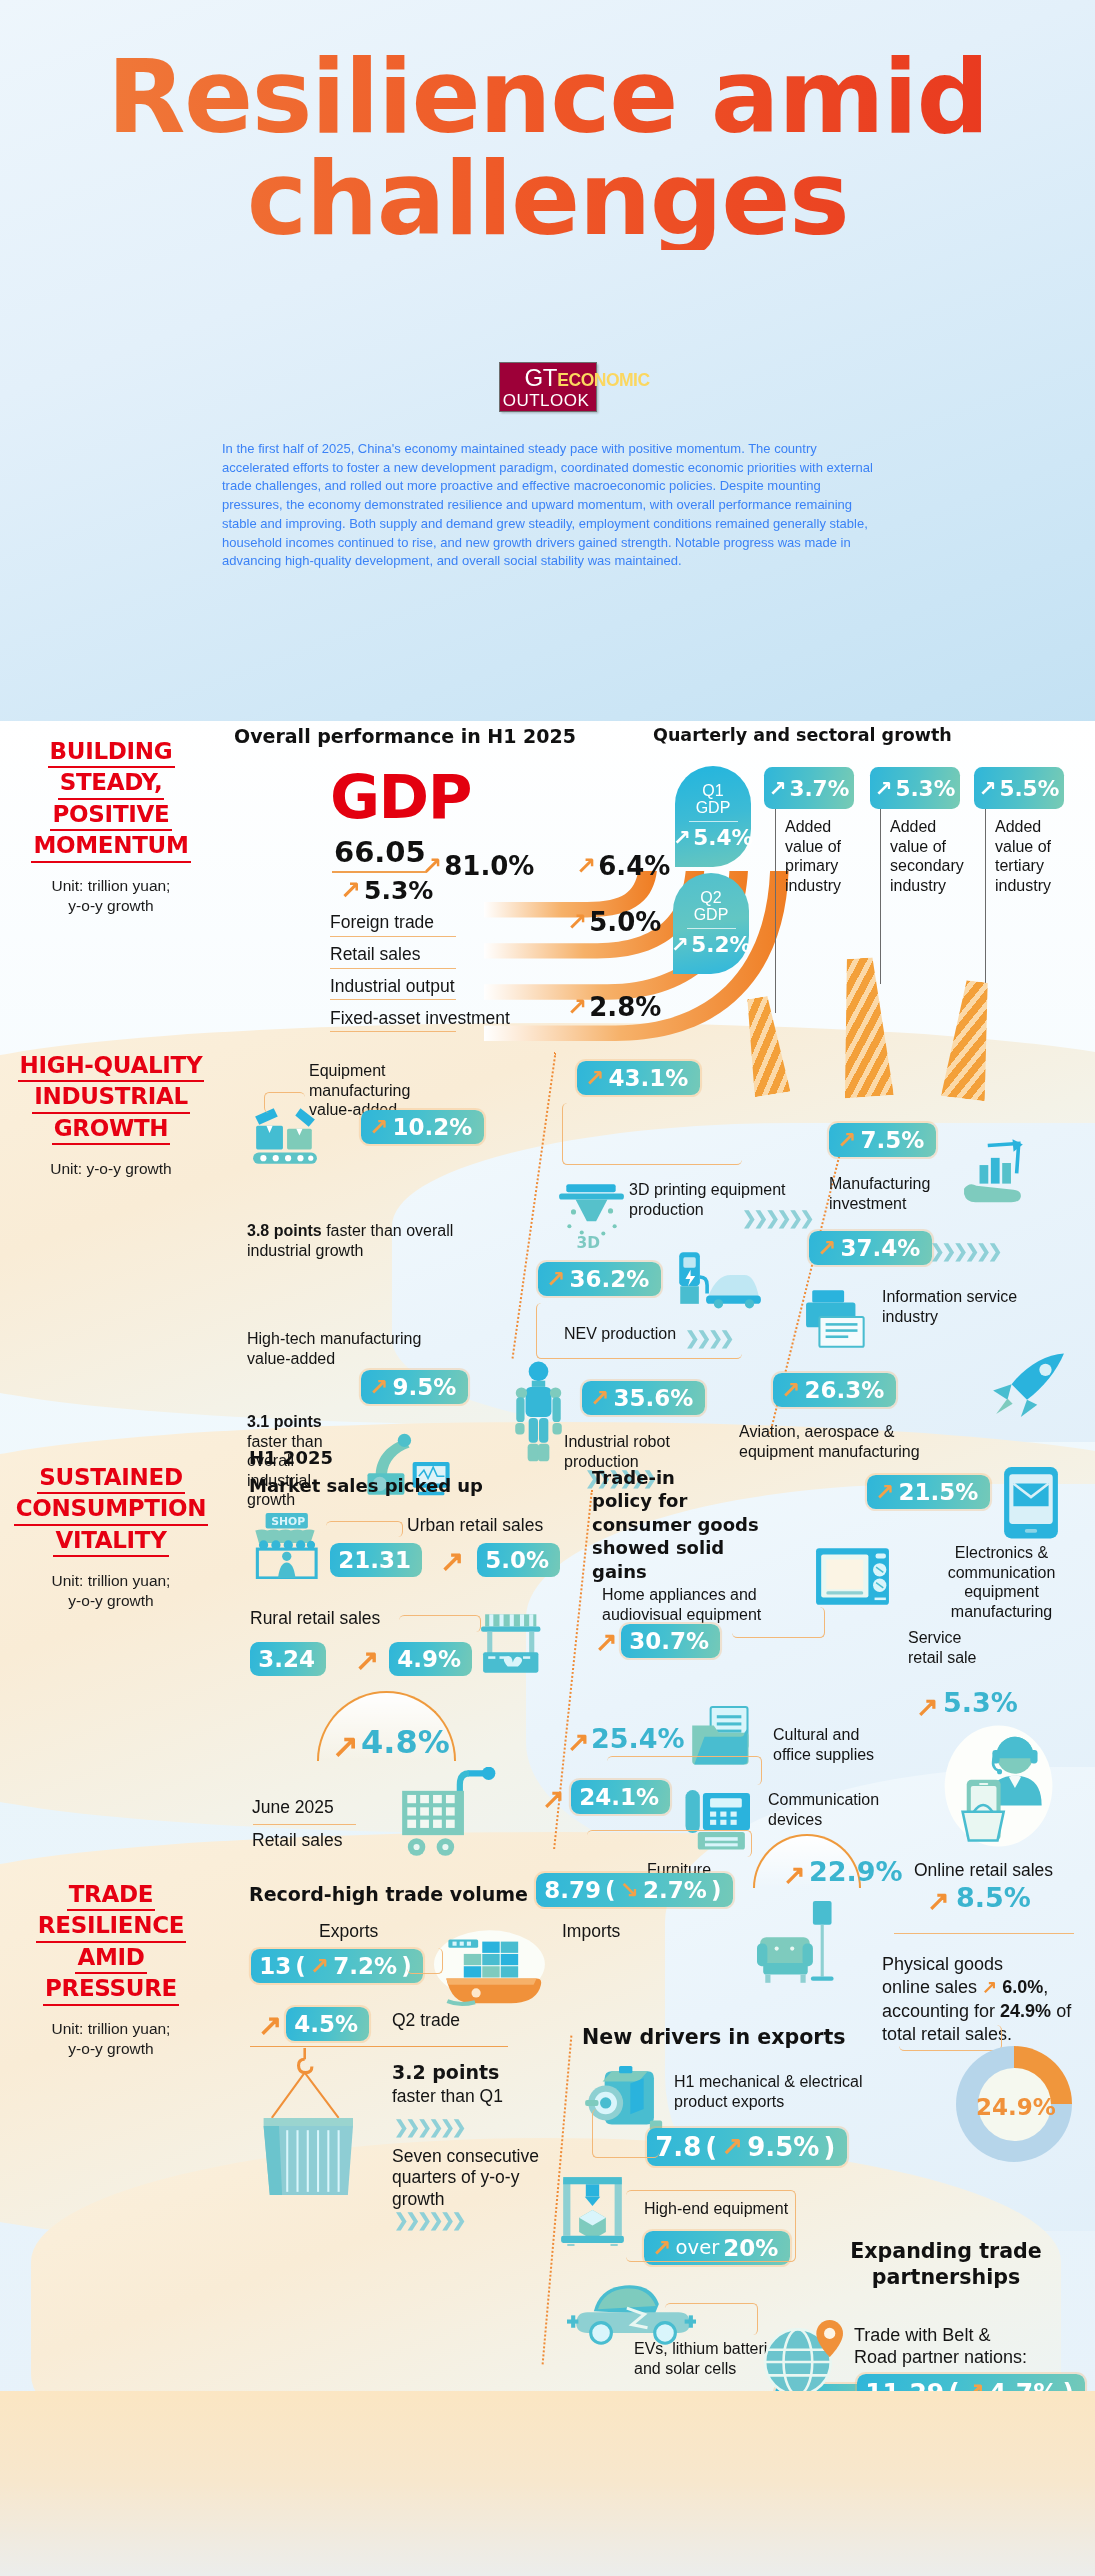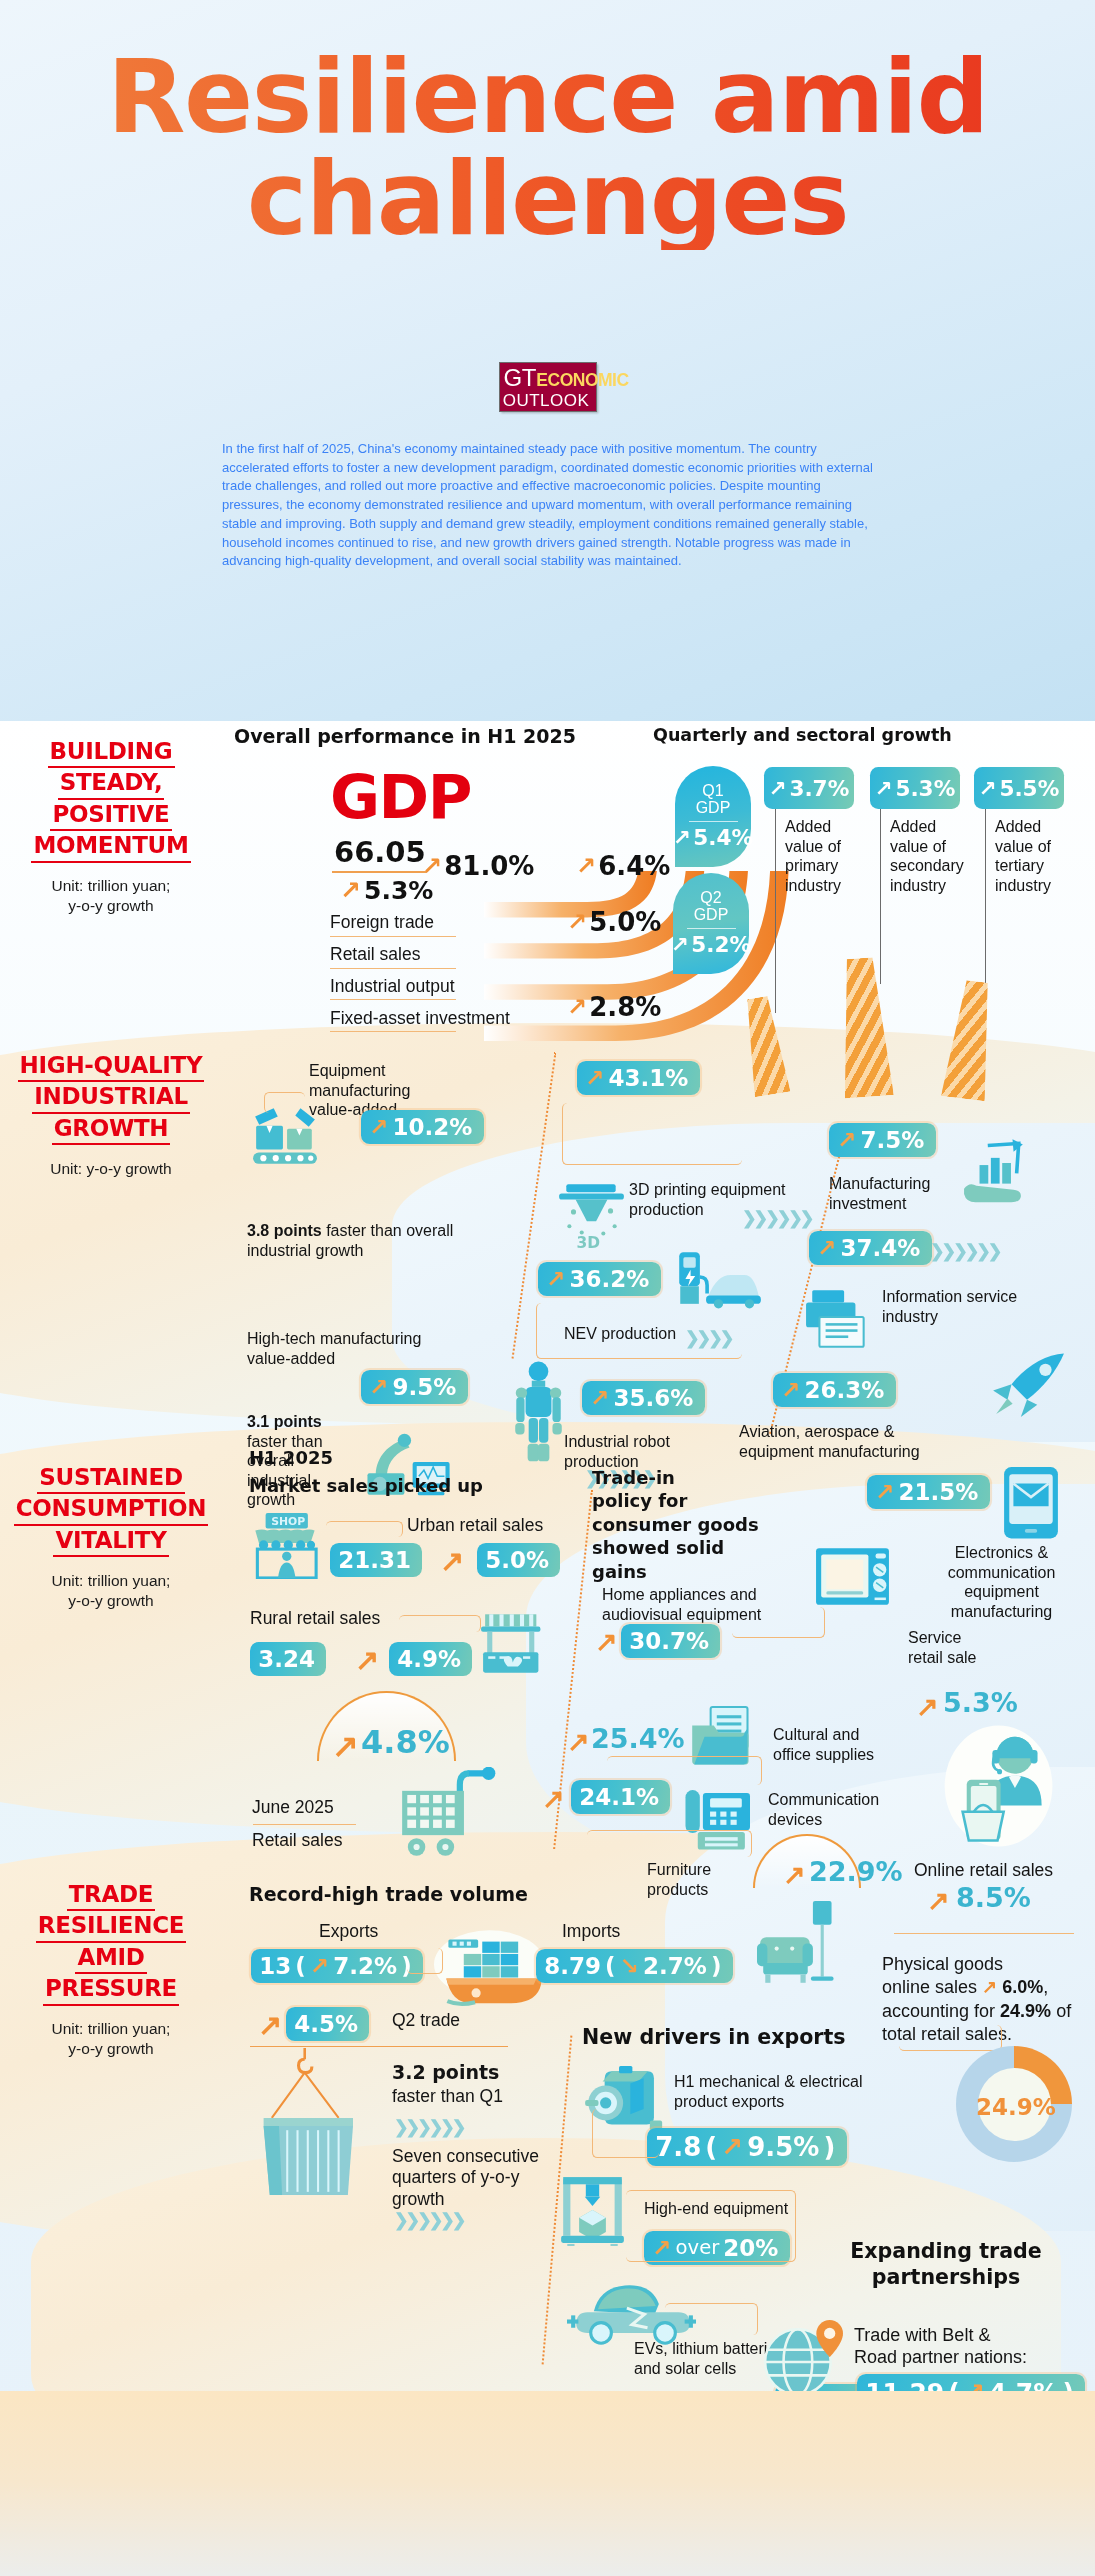--- a/index.html
+++ b/index.html
@@ -54,21 +54,21 @@
   .title span { display:block; }
 
   
   .gt-logo {
     position:absolute; top:362px; left:50%; transform:translateX(-50%);
     width:98px; height:50px; background:#9d0038;
     border:0.5px solid #6d6d6d;
     box-shadow: 1.5px 1.5px 2.1px rgba(0,0,0,.25);
     display:flex; flex-direction:column; justify-content:center;
   }
-  .gt-row1 { display:flex; align-items:baseline; padding-left:4px; height:26px;}
+  .gt-row1 { display:flex; align-items:baseline; padding-left:25px; height:26px;}
   .gt-gt { color:#fff; font-family:"Liberation Sans",sans-serif; font-weight:300; font-size:24px; line-height:24px; letter-spacing:-0.5px;}
   .gt-eco { color:#fbd760; font-weight:bold; font-size:17.5px; line-height:17.5px; letter-spacing:-0.5px; margin-left:0.5px;}
   .gt-row2 { text-align:right; padding-right:6.2px; }
   .gt-out { color:#fff; font-weight:300; font-size:17px; line-height:17px; letter-spacing:0.5px;}
 
   
   .ednote { position:absolute; left:222px; top:440px; width:659px; }
   .ednote h3 { font-size:15.5px; font-weight:bold; color:#111; margin-bottom:4.1px; font-family:"DejaVu Sans",sans-serif;}
   .ednote p { font-size:13px; line-height:1.44; color:#3b82f6; text-align:left; }
 
@@ -785,21 +785,21 @@
       </g>
       <path d="M26,100 h176 q14,0 6,20 q-12,28 -56,28 h-78 q-38,0 -48,-48 z" fill="#f0913a"></path>
       <path d="M26,100 h176 l-6,12 h-166 z" fill="#f6b169"></path>
       <circle cx="84" cy="128" r="9" fill="#fde8cd"></circle>
       <path d="M28,144 q24,10 54,2" stroke="#7ecbbe" stroke-width="8" fill="none"></path>
     </svg>
   </div>
   <div class="conn" style="left:407px;top:1948px;width:36px;height:26px;border-left:none;border-top:none;"></div>
 
   <div class="lbl" style="left:562px;top:1921px;font-size:17.5px;">Imports</div>
-  <div class="pill lg" style="position:absolute;left:536px;top:1949px;">
+  <div class="pill lg" style="position:absolute;left:536px;top:1873px;">
     <span>8.79</span>
     <span>(</span>
       <span class="arw arw-dn" style="color:#f3a14a;"></span>
     <span>2.7%</span>
       <span>)</span>
   </div>
 
   <span class="arw arw-up" style="position:absolute;left:258px;top:2008px;font-size:29px;"></span>
   <div class="pill lg" style="position:absolute;left:286px;top:2007px;">
     <span>4.5%</span>

